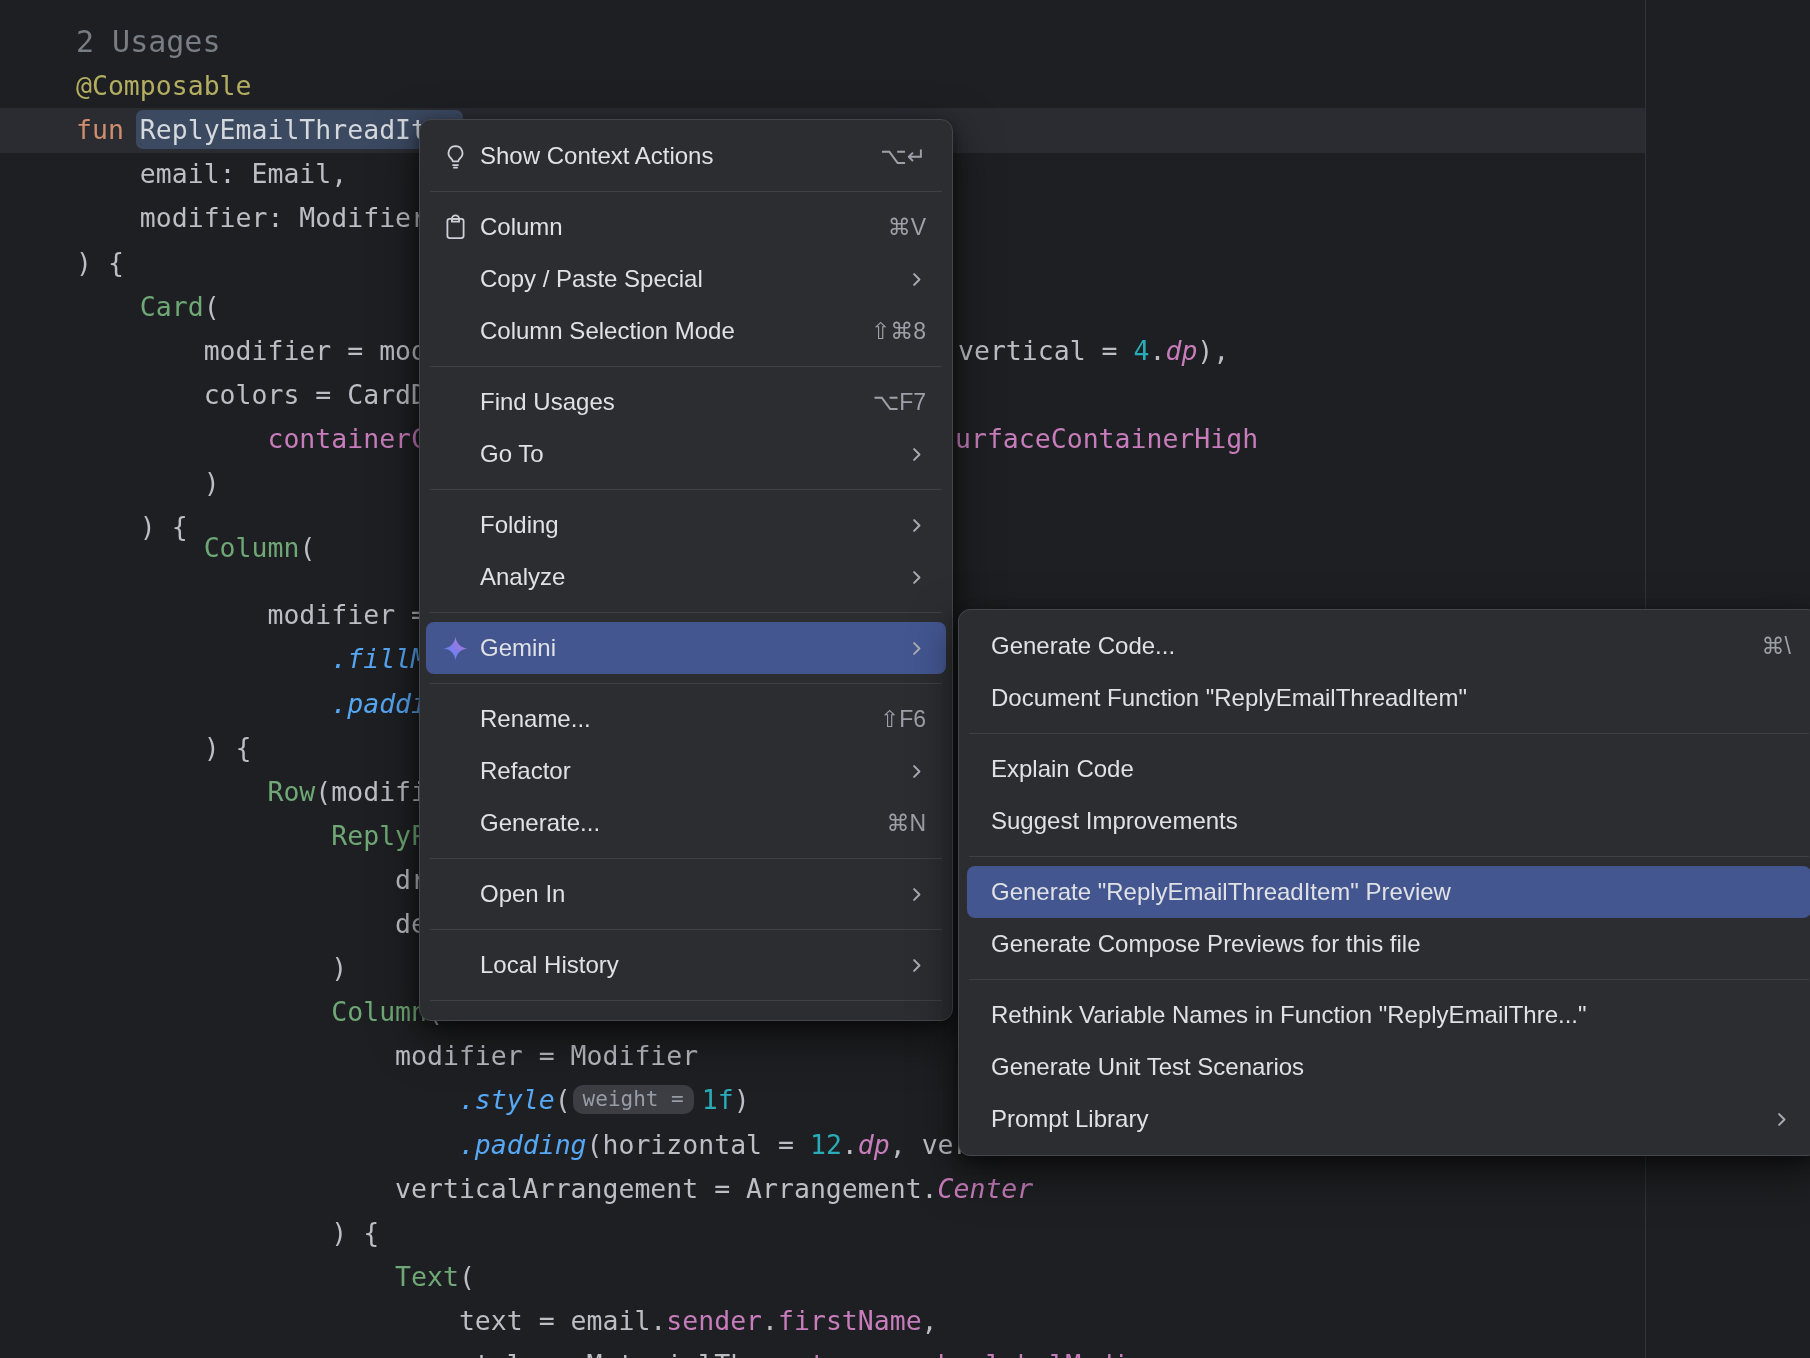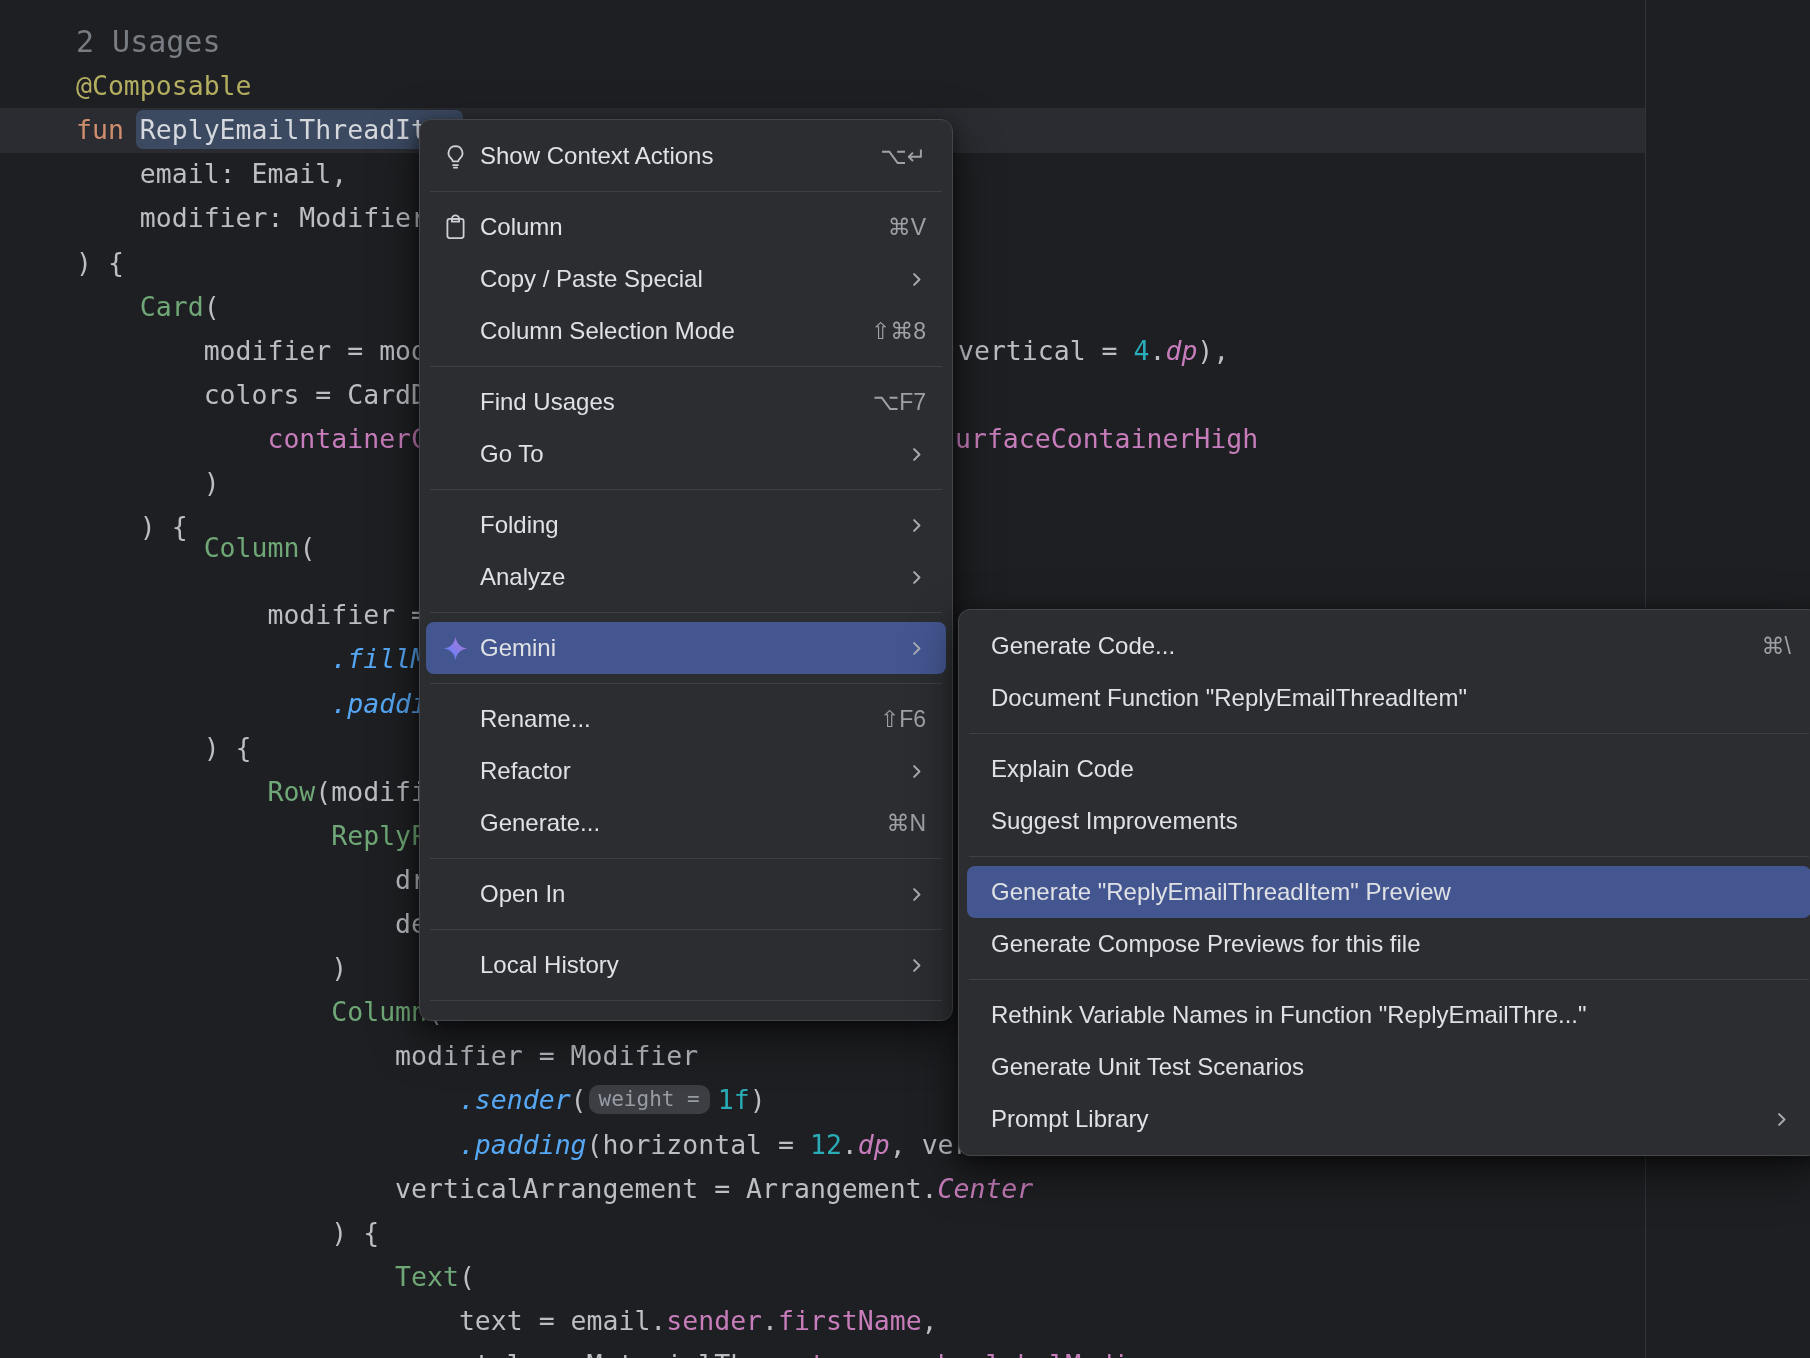--- a/index.html
+++ b/index.html
@@ -86,21 +86,21 @@
       <div class="code-line" style="top: 637.4px;"><span class="tk tk-plain">                </span><span class="tk tk-ext">.fillMaxWidth()</span></div>
       <div class="code-line" style="top: 681.5px;"><span class="tk tk-plain">                </span><span class="tk tk-ext">.padding(</span></div>
       <div class="code-line" style="top: 725.6px;"><span class="tk tk-plain">        ) {</span></div>
       <div class="code-line" style="top: 769.7px;"><span class="tk tk-plain">            </span><span class="tk tk-call">Row</span><span class="tk tk-plain">(modifier = Modifier</span></div>
       <div class="code-line" style="top: 813.8px;"><span class="tk tk-plain">                </span><span class="tk tk-call">ReplyProfileImage</span><span class="tk tk-plain">(</span></div>
       <div class="code-line" style="top: 857.9px;"><span class="tk tk-plain">                    drawableResource</span></div>
       <div class="code-line" style="top: 902px;"><span class="tk tk-plain">                    description</span></div>
       <div class="code-line" style="top: 946.1px;"><span class="tk tk-plain">                )</span></div>
       <div class="code-line" style="top: 990.2px;"><span class="tk tk-plain">                </span><span class="tk tk-call">Column</span><span class="tk tk-plain">(</span></div>
       <div class="code-line" style="top: 1034.3px;"><span class="tk tk-plain">                    modifier = Modifier</span></div>
-      <div class="code-line" style="top: 1078.4px;"><span class="tk tk-plain">                        </span><span class="tk tk-ext">.sender</span><span class="tk tk-plain">(</span><span class="tk tk-pill">weight =</span><span class="tk tk-num">1f</span><span class="tk tk-plain">)</span></div>
+      <div class="code-line" style="top: 1078.4px;"><span class="tk tk-plain">                        </span><span class="tk tk-ext">.style</span><span class="tk tk-plain">(</span><span class="tk tk-pill">weight =</span><span class="tk tk-num">1f</span><span class="tk tk-plain">)</span></div>
       <div class="code-line" style="top: 1122.5px;"><span class="tk tk-plain">                        </span><span class="tk tk-ext">.padding</span><span class="tk tk-plain">(horizontal = </span><span class="tk tk-num">12</span><span class="tk tk-plain">.</span><span class="tk tk-propi">dp</span><span class="tk tk-plain">, ver</span></div>
       <div class="code-line" style="top: 1166.6px;"><span class="tk tk-plain">                    verticalArrangement = Arrangement.</span><span class="tk tk-propi">Center</span></div>
       <div class="code-line" style="top: 1210.7px;"><span class="tk tk-plain">                ) {</span></div>
       <div class="code-line" style="top: 1254.8px;"><span class="tk tk-plain">                    </span><span class="tk tk-call">Text</span><span class="tk tk-plain">(</span></div>
       <div class="code-line" style="top: 1298.9px;"><span class="tk tk-plain">                        text = email.</span><span class="tk tk-prop">sender</span><span class="tk tk-plain">.</span><span class="tk tk-prop">firstName</span><span class="tk tk-plain">,</span></div>
       <div class="code-line" style="top: 1343px;"><span class="tk tk-plain">                        style = MaterialTheme.</span><span class="tk tk-prop">typography</span><span class="tk tk-plain">.</span><span class="tk tk-prop">labelMedium</span></div>
       <div class="code-line" style="top: 328.7px; left: 958px;"><span class="tk tk-plain">vertical = </span><span class="tk tk-num">4</span><span class="tk tk-plain">.</span><span class="tk tk-propi">dp</span><span class="tk tk-plain">),</span></div>
       <div class="code-line" style="top: 416.9px; left: 955px;"><span class="tk tk-prop">urfaceContainerHigh</span></div>
     </div>
 </div>

